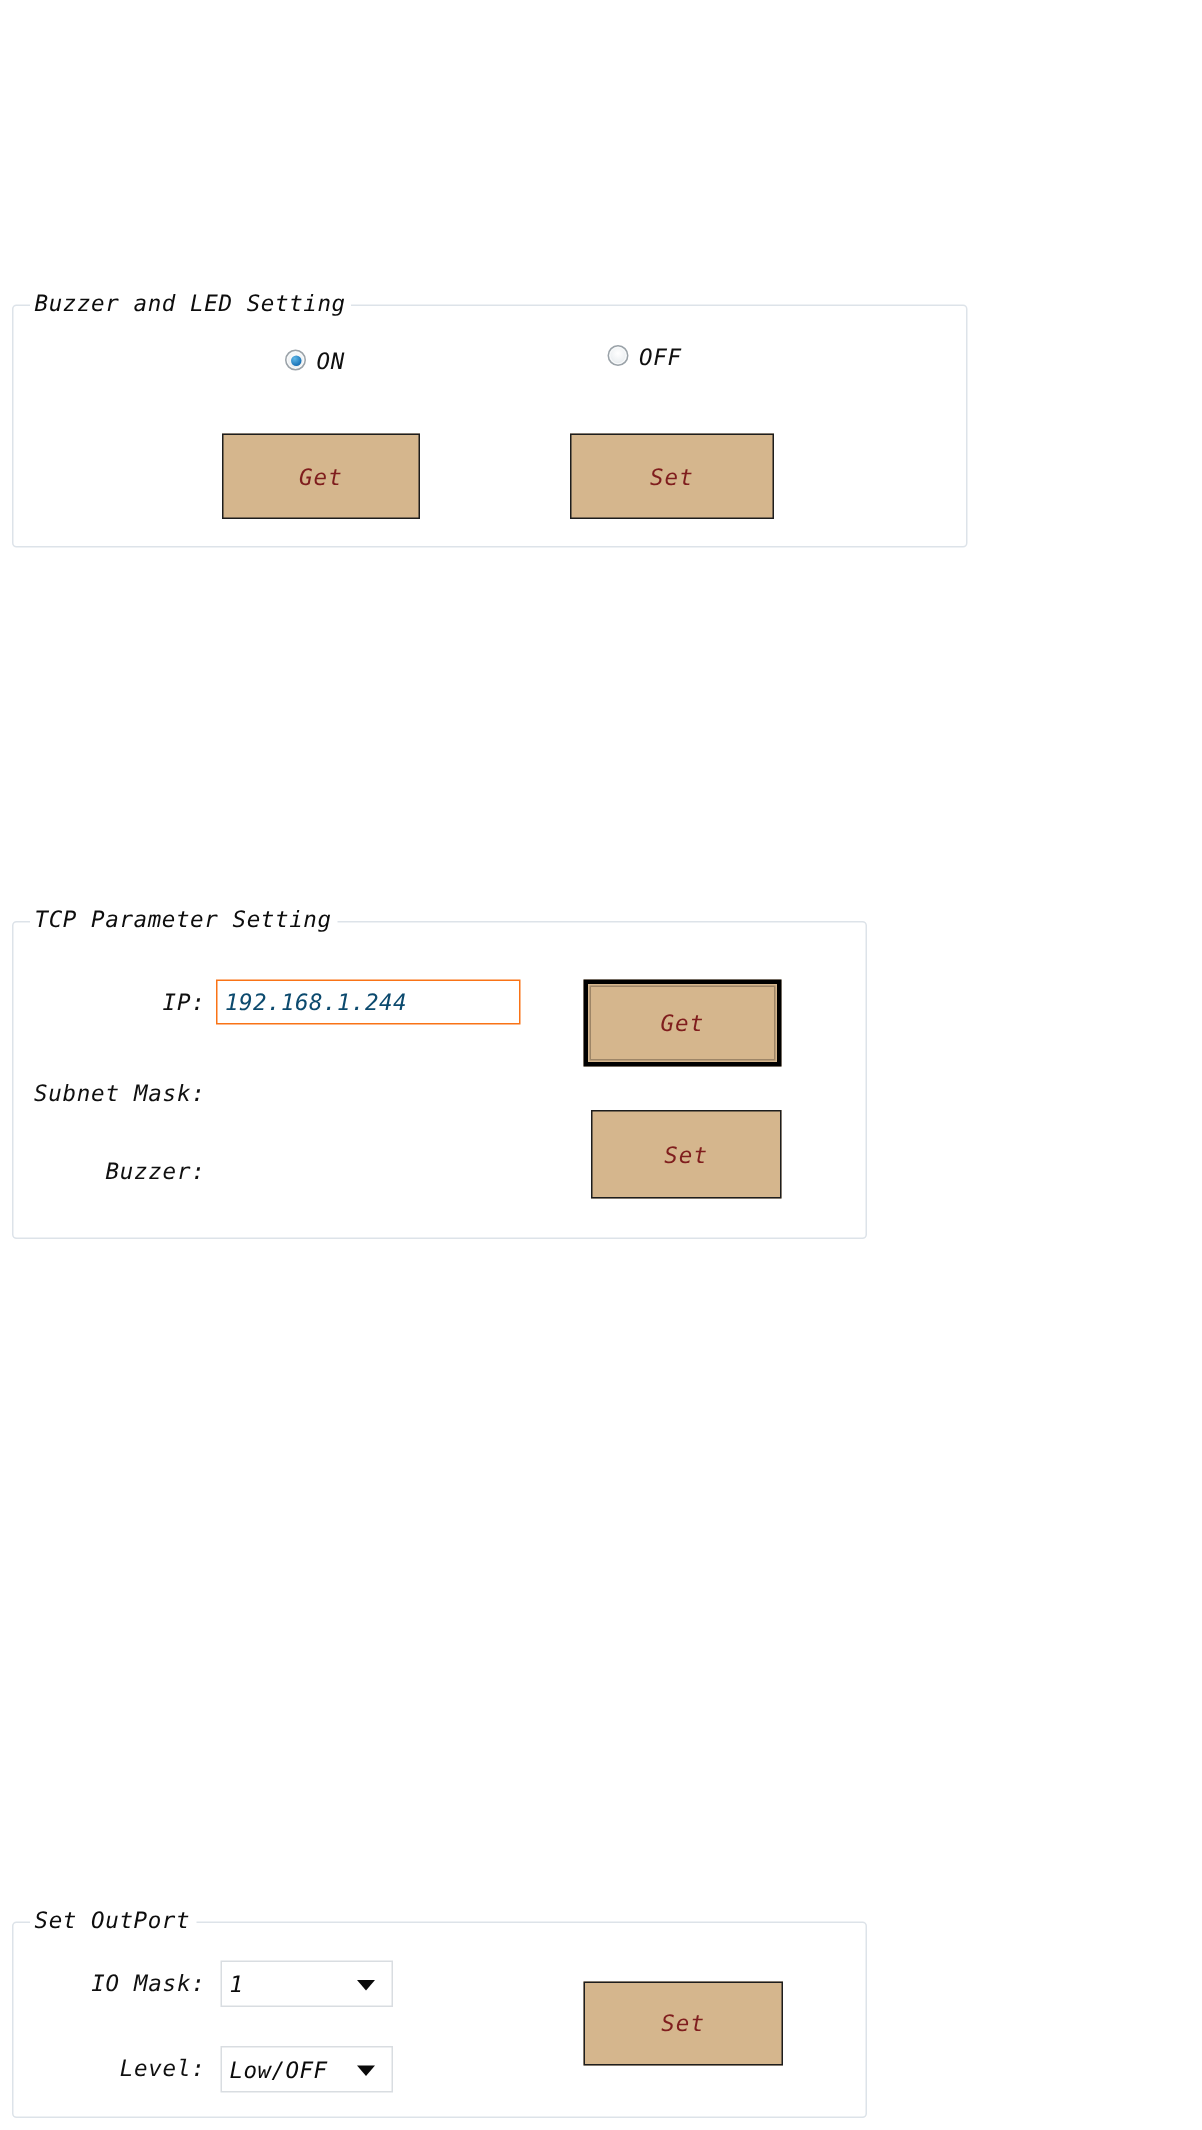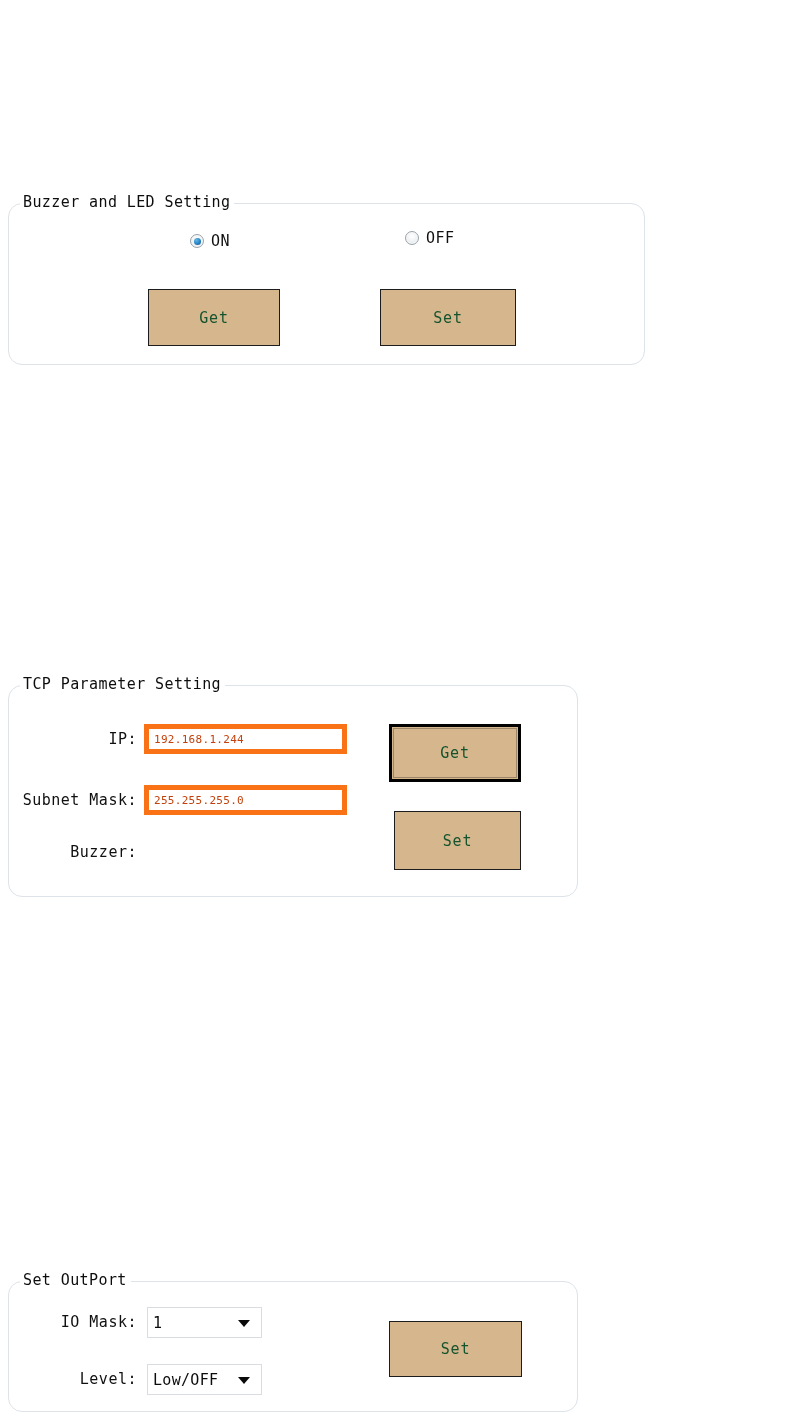--- a/index.html
+++ b/index.html
@@ -13,42 +13,42 @@
     position: relative;
     font-family: "DejaVu Sans Mono", "Liberation Mono", monospace;
     color: #111111;
     overflow: hidden;
   }
 
   
   .groupbox {
     position: absolute;
     border: 1px solid #dde3e9;
-    border-radius: 14px;
-    background: #ffffff;
-    box-sizing: border-box;
+    border-radius: 3px;
+    background: #ffffff;
+    box-sizing: border-box;
+    font-style: italic;
   }
   .groupbox > .gb-title {
     position: absolute;
     top: -11px;
     left: 11px;
     background: #ffffff;
     padding: 0 4px 0 3px;
     font-size: 15px;
     line-height: 19px;
     letter-spacing: 0.4px;
     color: #0d0d0d;
     white-space: nowrap;
   }
 
   
   .radio-row {
     position: absolute;
     display: flex;
-    align-items: center;
     gap: 7px;
     white-space: nowrap;
   }
   .radio-dot {
     width: 14px;
     height: 14px;
     border-radius: 50%;
     box-sizing: border-box;
     border: 1px solid #9aa2a8;
     background:
@@ -79,21 +79,21 @@
   .btn {
     position: absolute;
     background: #d5b68d;
     border: 1px solid #1d1d1d;
     box-sizing: border-box;
     display: flex;
     align-items: center;
     justify-content: center;
     font-size: 15px;
     letter-spacing: 0.8px;
-    color: #14532d;
+    color: #7f1d1d;
     cursor: default;
     user-select: none;
   }
   .btn.focused {
     border: 3px solid #000000;
     box-shadow: inset 0 0 0 1px #d5b68d, inset 0 0 0 2px #9d8567;
   }
 
   
   .field-label {
@@ -101,28 +101,28 @@
     font-size: 15px;
     line-height: 18px;
     letter-spacing: 0.5px;
     text-align: right;
     color: #101010;
     white-space: nowrap;
   }
   .textbox {
     position: absolute;
     background: #ffffff;
-    border: 5px solid #f97316;
+    border: 1px solid #f97316;
     box-sizing: border-box;
     display: flex;
     align-items: center;
     padding-left: 5px;
-    font-size: 11px;
+    font-size: 15px;
     letter-spacing: 0.3px;
-    color: #c2410c;
+    color: #0c4a6e;
     overflow: hidden;
     white-space: nowrap;
   }
   .combo {
     position: absolute;
     background: #ffffff;
     border: 1px solid #d9dde1;
     box-sizing: border-box;
     display: flex;
     align-items: center;
@@ -158,28 +158,27 @@
   <div class="radio-row" style="left:396px; top:26px;">
     <span class="radio-dot"></span>
     <span class="radio-label">OFF</span>
   </div>
 
   <div class="btn" style="left:139px; top:85px; width:132px; height:57px;">Get</div>
 
   <div class="btn" style="left:371px; top:85px; width:136px; height:57px;">Set</div>
 </div>
 
-<div class="groupbox" style="left:8px; top:685px; width:570px; height:212px;">
+<div class="groupbox" style="left:8px; top:614px; width:570px; height:212px;">
   <span class="gb-title">TCP Parameter Setting</span>
 
   <div class="field-label" style="left:0px; top:44px; width:128px;">IP:</div>
   <div class="textbox" style="left:135px; top:38px; width:203px; height:30px;">192.168.1.244</div>
 
   <div class="field-label" style="left:0px; top:105px; width:128px;">Subnet Mask:</div>
-  <div class="textbox" style="left:135px; top:99px; width:203px; height:30px;">255.255.255.0</div>
 
   <div class="field-label" style="left:0px; top:157px; width:128px;">Buzzer:</div>
 
   <div class="btn focused" style="left:380px; top:38px; width:132px; height:58px;">Get</div>
 
   <div class="btn" style="left:385px; top:125px; width:127px; height:59px;">Set</div>
 </div>
 
 <div class="groupbox" style="left:8px; top:1281px; width:570px; height:131px;">
   <span class="gb-title">Set OutPort</span>

